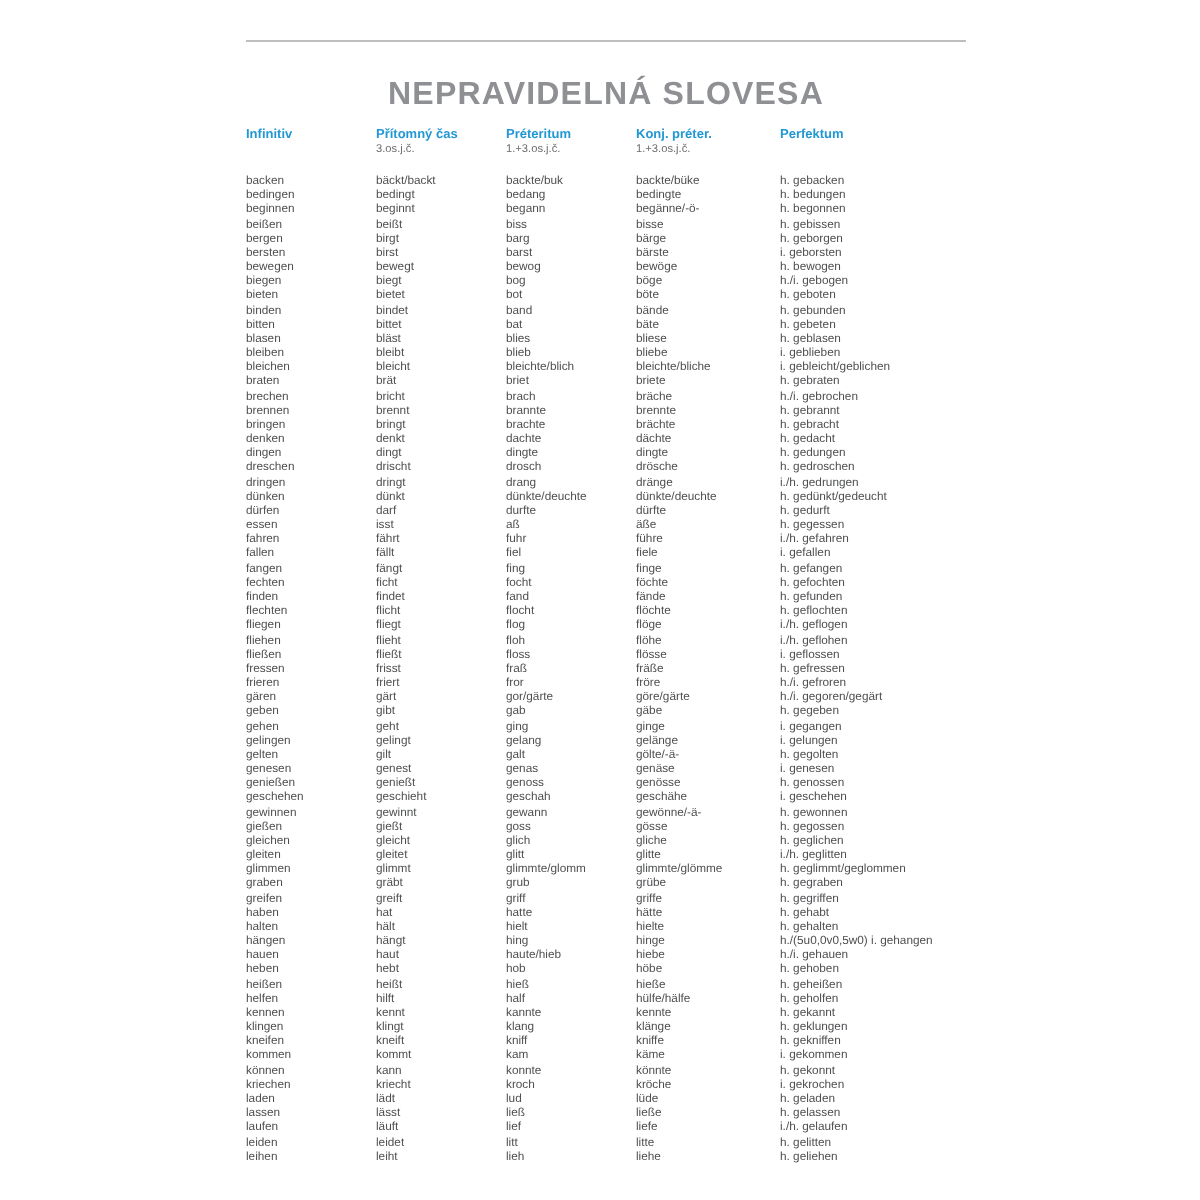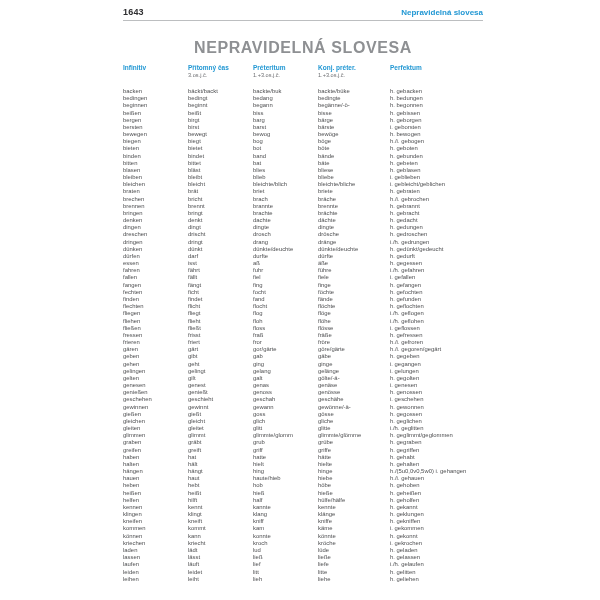--- a/index.html
+++ b/index.html
@@ -23,24 +23,20 @@
 
   .tbody { position:absolute; left:123px; top:88px; width:467px; }
   .row { height:7.18px; }
   .cell { font-size:5.9px; line-height:7.18px; color:#4e4f51; white-space:nowrap; overflow:visible; }
 </style>
 </head>
 <body>
 
 <div class="page">
 
-  <div class="running-head">
-    <span class="page-num">1643</span>
-    <span class="head-right">Nepravidelná slovesa</span>
-  </div>
   <div class="head-rule"></div>
 
   <h1 class="page-title">NEPRAVIDELNÁ SLOVESA</h1>
 
   <div class="col-heads grid5">
     <div class="col-head">
       <div class="h">Infinitiv</div>
       <div class="sub"></div>
     </div>
     <div class="col-head">

